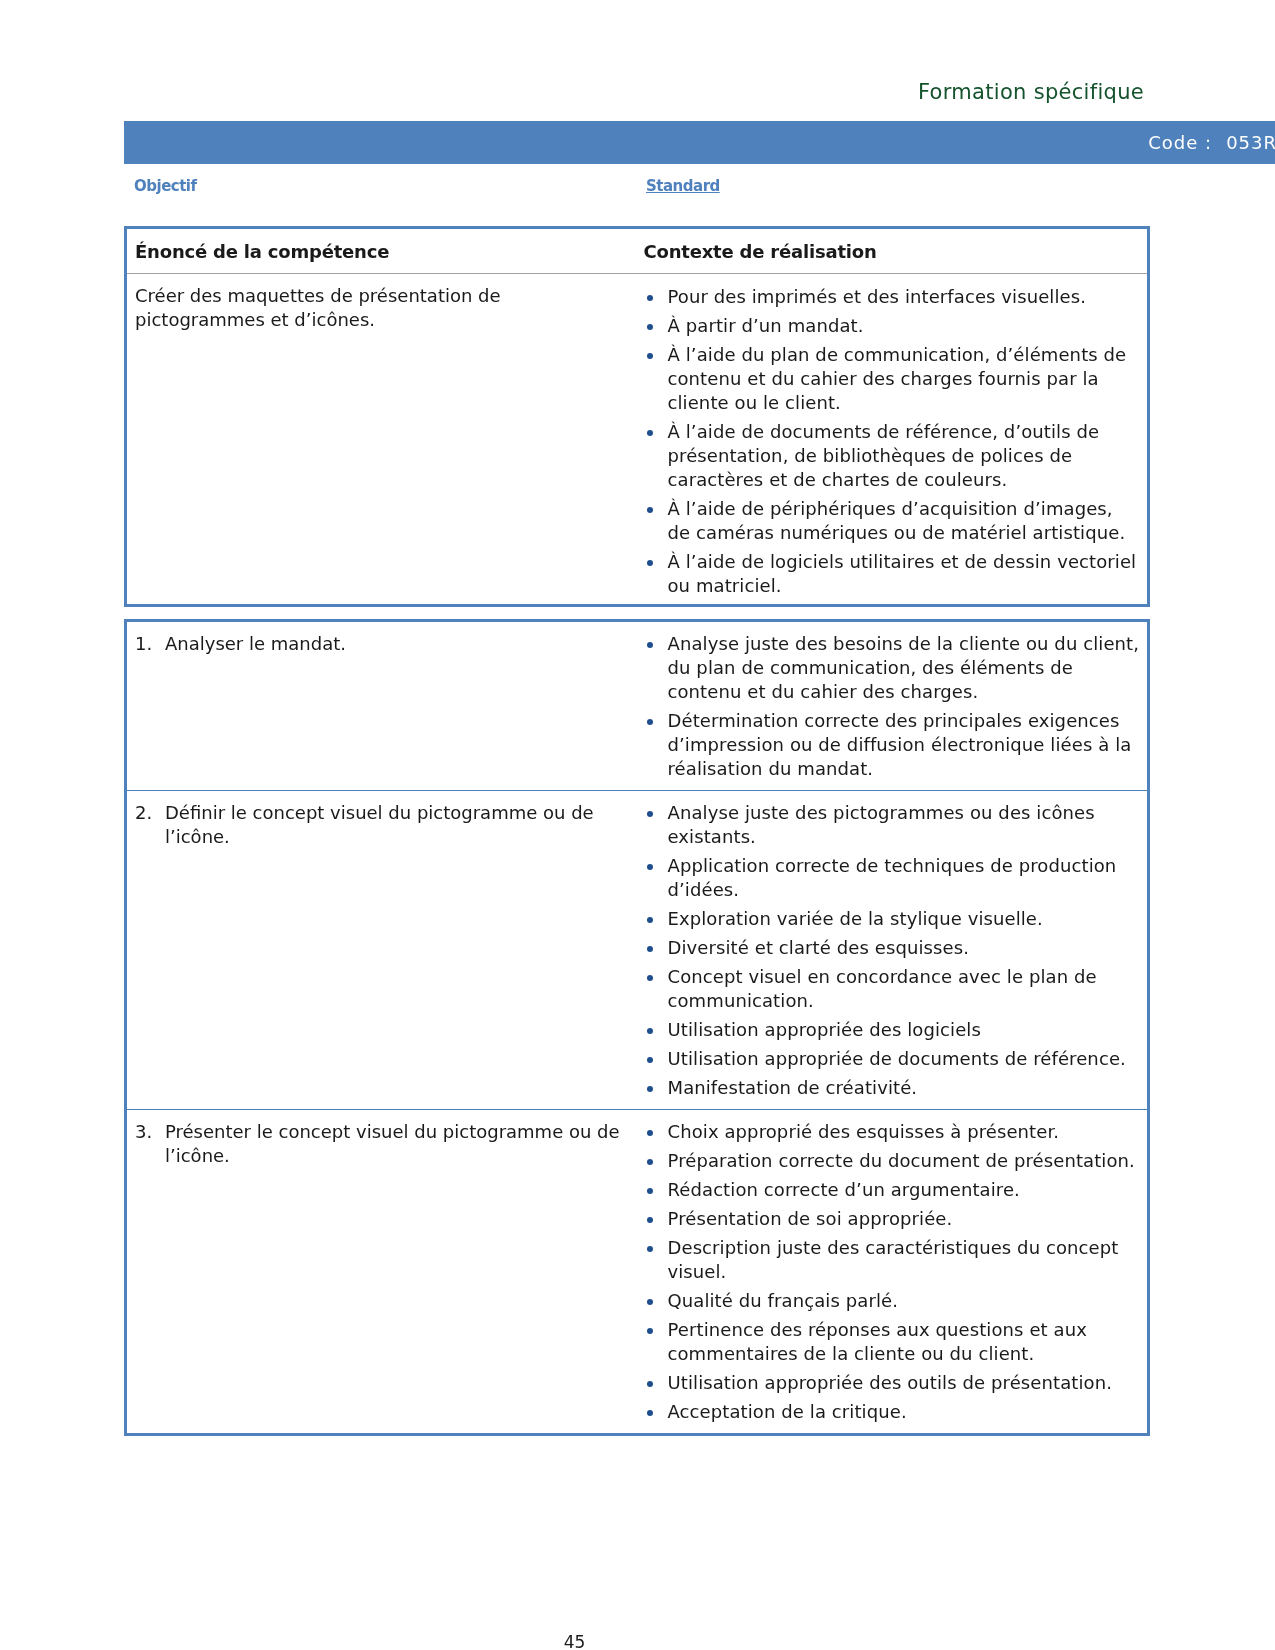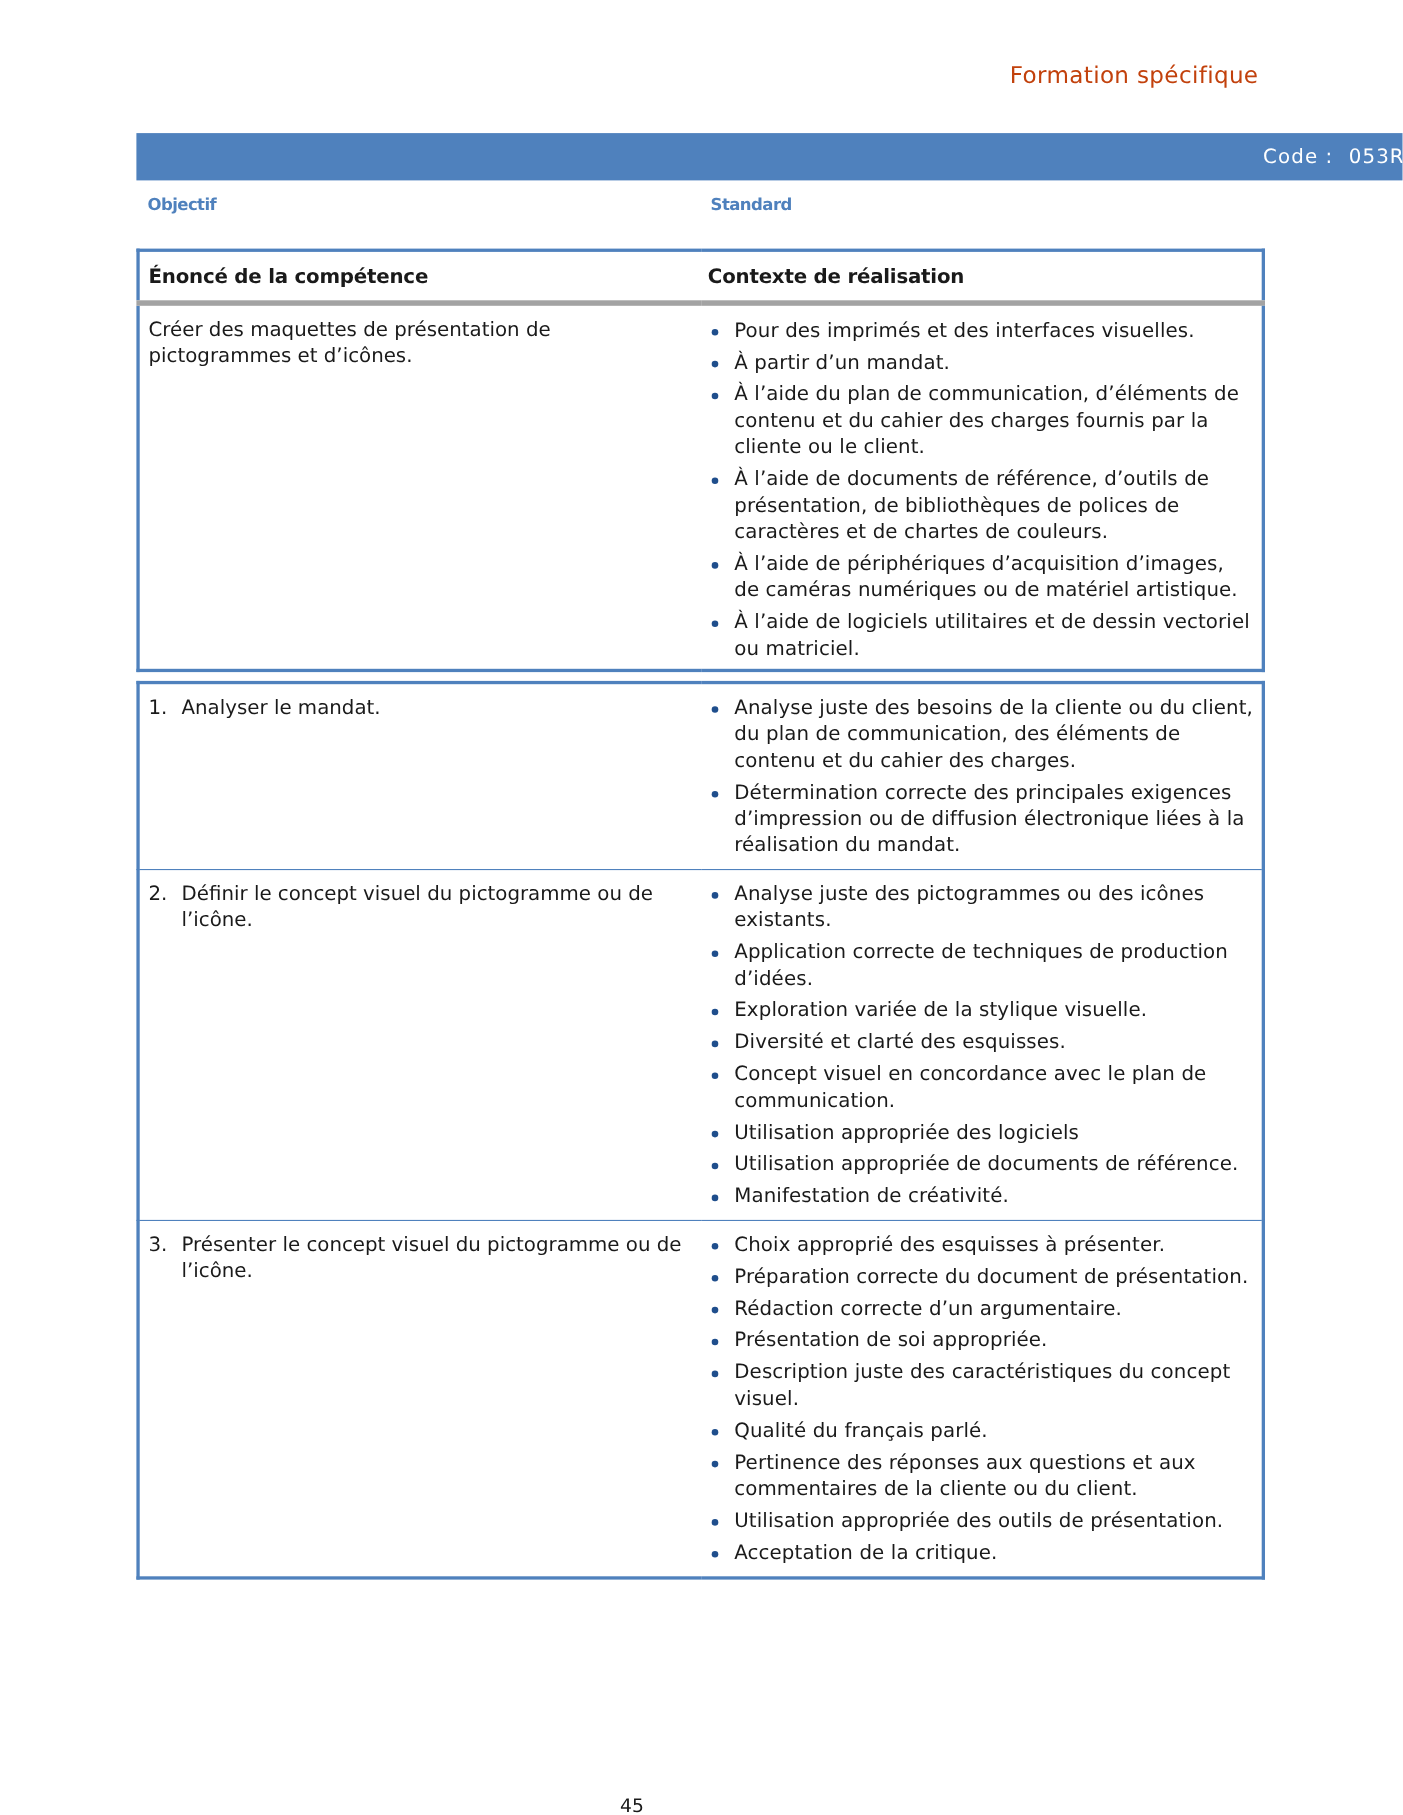--- a/index.html
+++ b/index.html
@@ -1,33 +1,33 @@
 <!DOCTYPE html>
 <html><head>
 <meta charset="utf-8">
 <style>
   html, body { margin: 0; padding: 0; background: #ffffff; }
   body { width: 1275px; height: 1650px; position: relative; overflow: hidden;
          font-family: "DejaVu Sans", sans-serif; color: #1a1a1a; }
-  .running-head { position: absolute; right: 131px; top: 56px; font-size: 21px;
-                  color: #c2410c; letter-spacing: 0.3px; }
+  .running-head { position: absolute; right: 131px; top: 80px; font-size: 21px;
+                  color: #14532d; letter-spacing: 0.3px; }
   .code-banner { position: absolute; left: 124px; top: 121px; width: 1166px; height: 43px;
                  background: #4f81bd; color: #ffffff; font-size: 18px;
                  display: flex; align-items: center; justify-content: flex-end;
                  box-sizing: border-box; padding-right: 13px; letter-spacing: 1px; }
   .code-banner .code-val { margin-left: 14px; }
   .col-head { position: absolute; top: 177px; font-size: 15px; font-weight: bold;
               color: #4f81bd; font-family: "DejaVu Sans", sans-serif; letter-spacing: -0.5px; }
   .col-head.left { left: 134px; }
-  .col-head.right { left: 646px; }
+  .col-head.right { left: 646px; text-decoration: underline; }
   table.comp { position: absolute; left: 124px; width: 1026px; border-collapse: collapse;
                border: 3px solid #4f81bd; table-layout: fixed; box-sizing: border-box; }
   table.comp td, table.comp th { vertical-align: top; text-align: left; padding: 0; }
   table.comp th { font-weight: bold; font-size: 18px; height: 44px; vertical-align: middle;
-                  padding-left: 8px; border-bottom: 5px solid #a3a3a3; letter-spacing: -0.2px; }
+                  padding-left: 8px; border-bottom: 1px solid #a3a3a3; letter-spacing: -0.2px; }
   table.comp th.c2 { padding-left: 6px; }
   table.comp td.c1 { padding: 10px 6px 0 8px; font-size: 18px; line-height: 24px; }
   table.comp tr.row + tr.row td { border-top: 1px solid #4f81bd; }
   col.w1 { width: 512px; }
   .num-item { display: flex; }
   .num-item .n { width: 30px; flex: none; }
   ul.bul { list-style: none; margin: 0; padding: 10px 6px 4px 0; }
   ul.bul li { position: relative; padding-left: 30px; font-size: 18px; line-height: 24px;
               margin-bottom: 5px; letter-spacing: 0.1px; }
   ul.bul li::before { content: ""; position: absolute; left: 9px; top: 10px; width: 6px; height: 6px;

